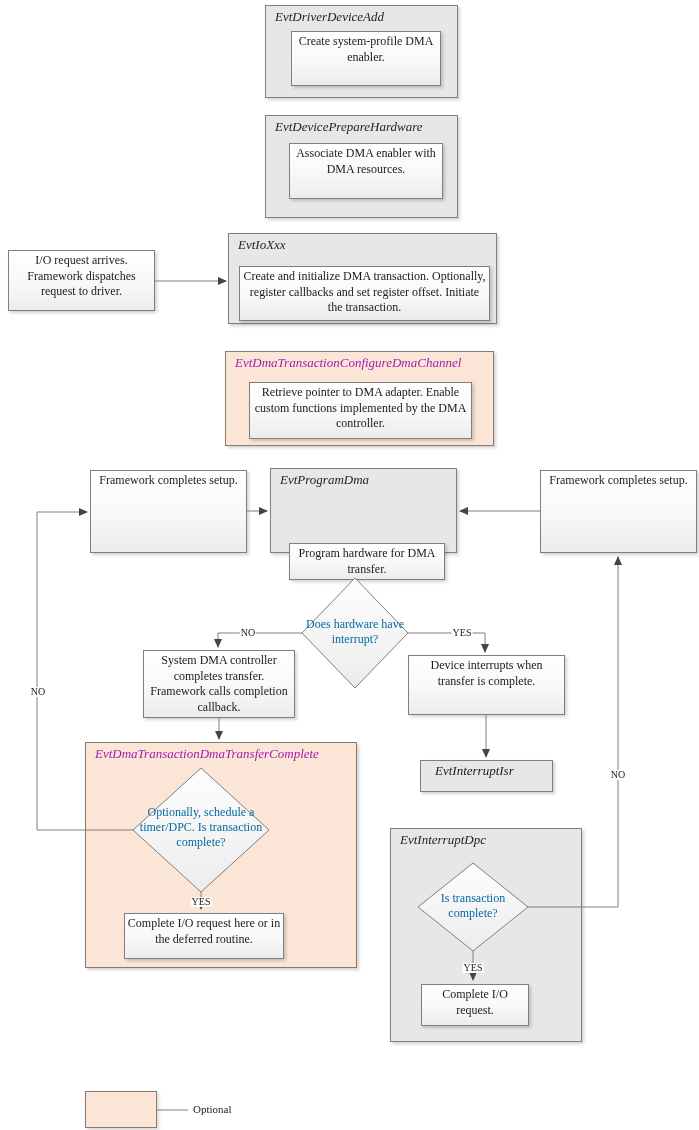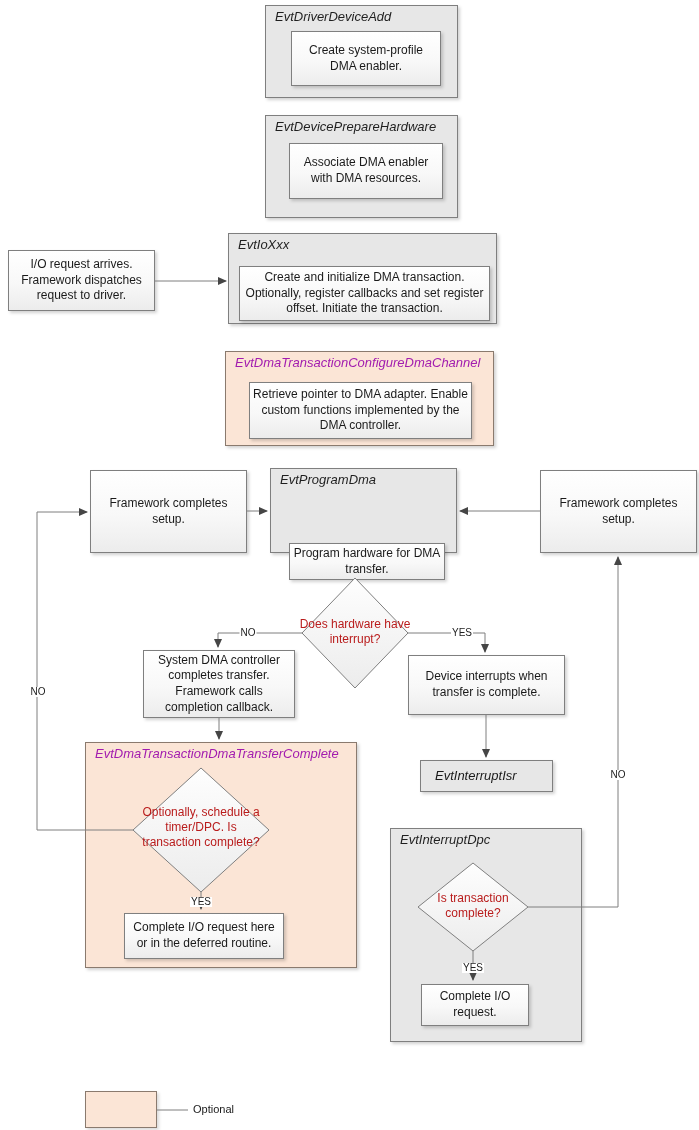--- a/index.html
+++ b/index.html
@@ -1,52 +1,52 @@
 <!DOCTYPE html>
 <html><head>
 <meta charset="utf-8">
 <style>
   html,body{margin:0;padding:0;background:#ffffff;}
   #root{
     position:relative;width:699px;height:1130px;background:#ffffff;
-    font-family:Liberation Sans, sans-serif;color:#1a1a1a;overflow:hidden;border-radius:13px;
+    font-family:Liberation Serif, serif;color:#1a1a1a;overflow:hidden;border-radius:13px;
   }
   .container{
     position:absolute;box-sizing:border-box;
     border:1px solid #7f7f7f;background:#e7e7e7;
     box-shadow:2px 2px 3px rgba(0,0,0,.18);
   }
   .container.optional{background:#fbe5d6;border-color:#8a7a6e;}
   .ctitle{
     position:absolute;left:9px;top:3px;
     font-style:italic;font-size:13px;white-space:nowrap;color:#1f1f1f;
   }
   .optional > .ctitle{color:#a21caf;}
   .node{
     position:absolute;box-sizing:border-box;
     border:1px solid #7f7f7f;
     background:linear-gradient(180deg,#ffffff 0%,#f8f8f8 55%,#ececec 100%);
     box-shadow:2px 2px 3px rgba(0,0,0,.18);
-    display:flex;align-items:center;justify-content:center;
+    display:flex;align-items:flex-start;justify-content:center;
     text-align:center;font-size:12px;line-height:1.3;padding:2px 2px;
   }
   .node.gray{
     background:#e7e7e7;justify-content:flex-start;text-align:left;
     font-style:italic;font-size:13px;padding-left:14px;
   }
   .legendbox{
     position:absolute;box-sizing:border-box;
     border:1px solid #8a7a6e;background:#fbe5d6;
     box-shadow:2px 2px 3px rgba(0,0,0,.15);
   }
   .legendlabel{position:absolute;font-size:11px;color:#1a1a1a;}
   svg.overlay{position:absolute;left:0;top:0;pointer-events:none;}
   .dtext{
     position:absolute;transform:translate(-50%,-50%);
-    text-align:center;font-size:12px;line-height:1.25;color:#b91c1c;
+    text-align:center;font-size:12px;line-height:1.25;color:#0369a1;
   }
   .elabel{
     position:absolute;transform:translate(-50%,-50%);
     font-size:10px;line-height:1;background:#ffffff;padding:0 1px;color:#222222;
   }
 </style>
 </head>
 <body>
 
 <div id="root">

